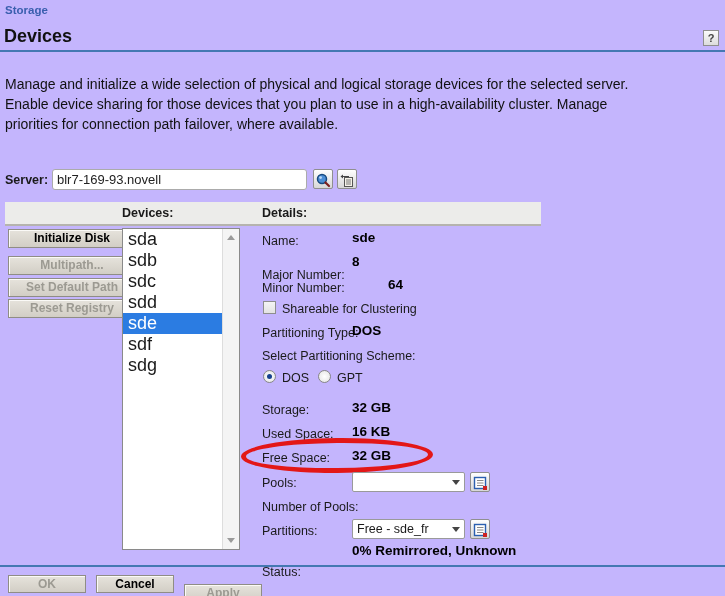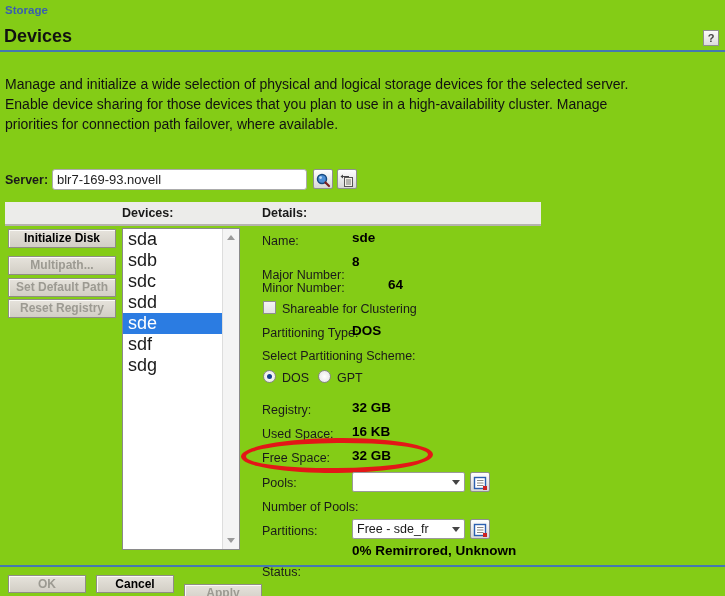--- a/index.html
+++ b/index.html
@@ -1,16 +1,16 @@
 <!DOCTYPE html>
 <html><head>
 <meta charset="utf-8">
 <style>
   html,body{margin:0;padding:0;background:#fff;}
-  .page{position:relative;width:725px;height:596px;background:#84cc16;
+  .page{position:relative;width:725px;height:596px;background:#c4b5fd;
         font-family:"Liberation Sans",sans-serif;color:#1a1a1a;overflow:hidden;}
 
   .breadcrumb{position:absolute;left:5px;top:4px;font-size:11.5px;font-weight:bold;
               color:#3a5fae;text-decoration:none;cursor:pointer;}
   .page-title{position:absolute;left:4px;top:26px;font-size:18px;font-weight:bold;color:#111;}
   .title-rule{position:absolute;left:0;top:50px;width:725px;height:2px;background:#4478b2;}
   .help-btn{position:absolute;left:703px;top:30px;width:16px;height:16px;box-sizing:border-box;
             border:1px solid #8f8f8f;background:linear-gradient(#fbfbfb,#dcdcdc);
             font-size:11px;font-weight:bold;color:#444;text-align:center;line-height:14px;cursor:pointer;}
 
@@ -27,21 +27,21 @@
   .panel-header{position:absolute;left:5px;top:202px;width:536px;height:22px;background:#ececea;
                 border-bottom:2px solid #b5b3ae;box-sizing:content-box;}
   .hdr-devices{position:absolute;left:117px;top:4px;font-size:12.5px;font-weight:bold;}
   .hdr-details{position:absolute;left:257px;top:4px;font-size:12.5px;font-weight:bold;}
 
   .btn3d{position:absolute;box-sizing:border-box;background:linear-gradient(#e6e3dc,#d2cec5);
          border:1px solid #8f8d85;box-shadow:inset 1px 1px 0 #fbfaf7;
          font-family:"Liberation Sans",sans-serif;font-size:12px;font-weight:bold;color:#000;
          text-align:center;padding:0;cursor:pointer;}
   .btn3d.disabled{color:#9c9a92;cursor:default;}
-  .act-btn{left:8px;width:108px;height:19px;line-height:17px;}
+  .act-btn{left:8px;width:128px;height:19px;line-height:17px;}
 
   .listbox{position:absolute;left:122px;top:228px;width:118px;height:322px;box-sizing:border-box;
            background:#fff;border:1px solid #8a8a8a;}
   .list-items{position:absolute;left:0;top:0;right:16px;}
   .list-item{height:21px;line-height:21px;padding-left:5px;font-size:18px;color:#1a1a1a;cursor:pointer;}
   .list-item.selected{background:#2b7ce2;color:#fff;}
   .scrollbar{position:absolute;right:0;top:0;bottom:0;width:16px;background:#f4f4f4;border-left:1px solid #ddd;}
   .sb-arrow{position:absolute;left:4px;width:0;height:0;border-left:4px solid transparent;border-right:4px solid transparent;}
   .sb-up{top:6px;border-bottom:5px solid #9a9a9a;}
   .sb-down{bottom:6px;border-top:5px solid #9a9a9a;}
@@ -148,21 +148,21 @@
   <div class="lbl" style="top:326px;">Partitioning Type:</div>
   <div class="val" style="top:323px;">DOS</div>
 
   <div class="lbl" style="top:349px;">Select Partitioning Scheme:</div>
 
   <div class="radio checked" style="left:263px;top:370px;"></div>
   <div class="radio-label" style="left:282px;top:371px;">DOS</div>
   <div class="radio" style="left:318px;top:370px;"></div>
   <div class="radio-label" style="left:337px;top:371px;">GPT</div>
 
-  <div class="lbl" style="top:403px;">Registry:</div>
+  <div class="lbl" style="top:403px;">Storage:</div>
   <div class="val" style="top:400px;">32 GB</div>
 
   <div class="lbl" style="top:427px;">Used Space:</div>
   <div class="val" style="top:424px;">16 KB</div>
 
   <div class="lbl" style="top:451px;">Free Space:</div>
   <div class="val" style="top:448px;">32 GB</div>
   <div class="red-ellipse"></div>
 
   <div class="lbl" style="top:476px;">Pools:</div>

